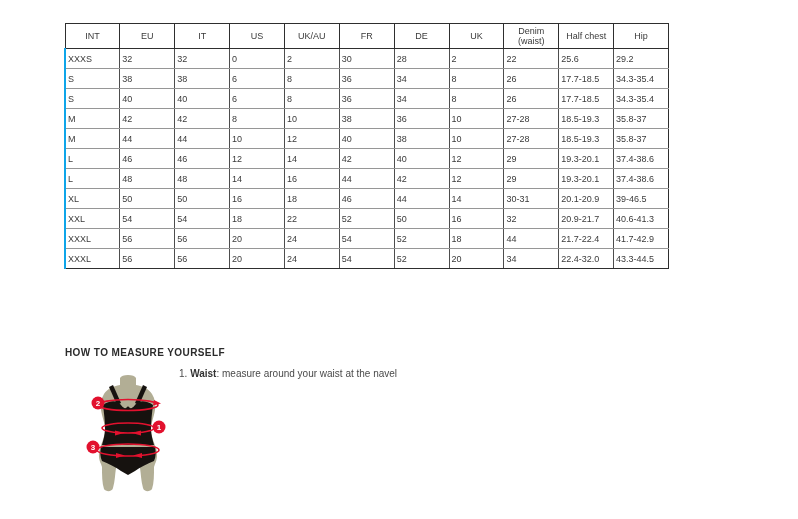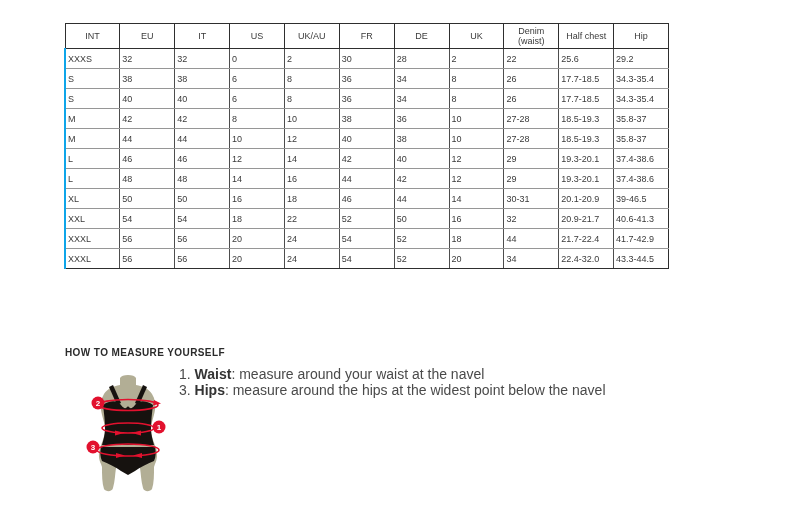--- a/index.html
+++ b/index.html
@@ -63,21 +63,21 @@
     position:absolute;
     left:80px;
     top:371px;
     width:96px;
     height:126px;
   }
   .steps{
     position:absolute;
     left:179px;
     top:369px;
-    font-size:14px;
+    font-size:10px;
     line-height:10px;
     color:#4a4a4a;
   }
   .step{ margin-bottom:6px; }
   .step b{ color:#343434; }
 
   
   .body-fill{ fill:var(--mannequin); }
   .garment-fill{ fill:var(--garment); }
   .red-stroke{ stroke:var(--accent); stroke-width:1.6; fill:none; }
@@ -300,16 +300,15 @@
       </g>
       <g>
         <circle class="red-fill" cx="13" cy="76" r="6.5"></circle>
         <text class="badge-num" x="13" y="79">3</text>
       </g>
     </svg>
   </div>
 
   <div class="steps">
       <div class="step"><span>1. </span><b>Waist</b><span>: measure around your waist at the navel</span></div>
-      <div class="step"><span>3. </span><b>Hips</b><span>: measure around the hips at the widest point below the navel</span></div>
     </div>
 
 </div>
 
 </body></html>

